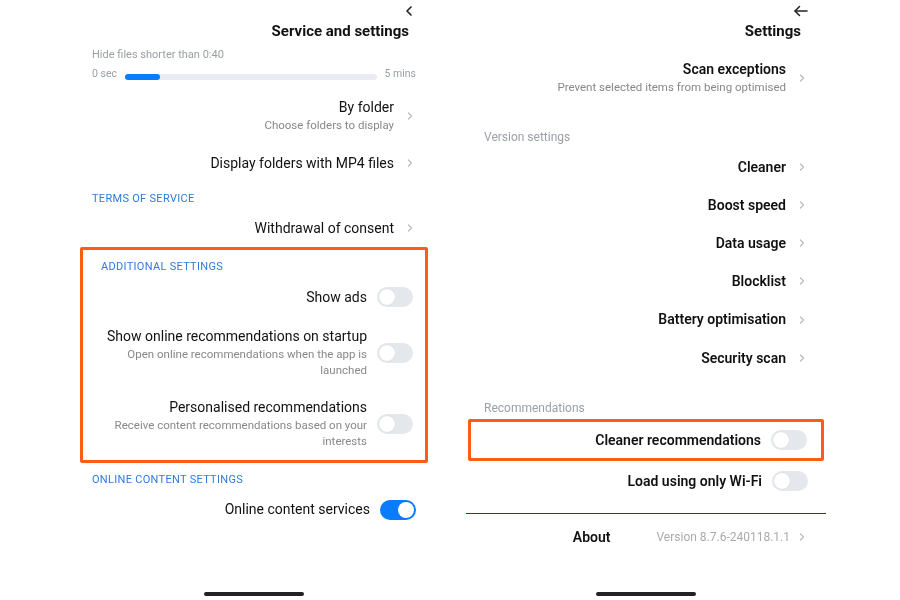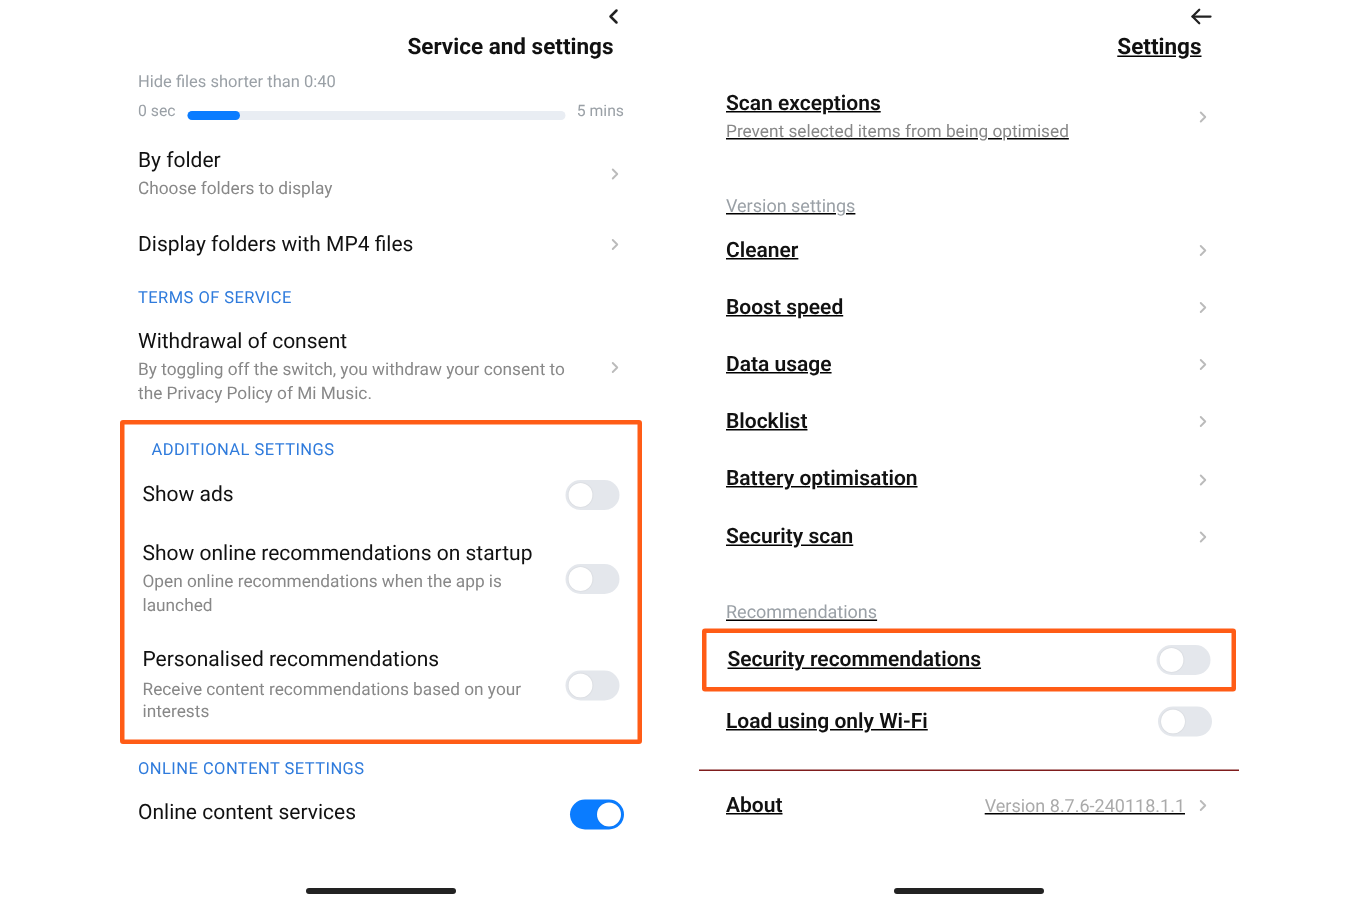--- a/index.html
+++ b/index.html
@@ -13,21 +13,21 @@
     justify-content: space-between;
   }
   .phone {
     width: 360px;
     height: 600px;
     background: #fff;
     position: relative;
     padding: 0;
   }
   .phone-left { margin-left: 74px; }
-  .phone-right { margin-right: 74px; text-decoration: underline; }
+  .phone-right { margin-right: 74px; }
 
   
   .header {
     display: flex;
     align-items: flex-end;
     height: 44px;
     padding: 0 14px;
     flex-direction: column;
   }
   .header .back {
@@ -46,20 +46,21 @@
     color: #111;
     transform: translateX(-11px);
   }
 
   
   .row {
     display: flex;
     align-items: center;
     padding: 10px 18px;
     position: relative;
+    text-align: right;
   }
   .row .text { flex: 1; padding-right: 10px; }
   .row .label {
     font-size: 14px;
     color: #111;
     line-height: 1.3;
   }
   .row .sublabel {
     font-size: 11.5px;
     color: #888;
@@ -214,21 +215,20 @@
           <polyline points="9 18 15 12 9 6"></polyline>
         </svg>
     </div>
   </div>
 
   <div class="section-caption">TERMS OF SERVICE</div>
 
   <div class="row">
     <div class="text">
       <div class="label">Withdrawal of consent</div>
-      <div class="sublabel">By toggling off the switch, you withdraw your consent to the Privacy Policy of Mi Music.</div>
     </div>
     <div class="chev">
       <svg width="12" height="12" viewBox="0 0 24 24" fill="none" stroke="currentColor" stroke-width="2.5" stroke-linecap="round" stroke-linejoin="round">
           <polyline points="9 18 15 12 9 6"></polyline>
         </svg>
     </div>
   </div>
 
   <div class="highlight">
     <div class="section-caption" style="padding-right:12px;">ADDITIONAL SETTINGS</div>
@@ -354,21 +354,21 @@
           <polyline points="9 18 15 12 9 6"></polyline>
         </svg>
       </div>
   </div>
 
   <div class="section-caption gray" style="margin-top:14px;">Recommendations</div>
 
   <div class="highlight" style="margin:0 2px;">
     <div class="row" style="padding:8px 14px;">
       <div class="text">
-          <div class="label" style="font-weight:600;">Security recommendations</div>
+          <div class="label" style="font-weight:600;">Cleaner recommendations</div>
         </div>
       <div class="toggle"></div>
     </div>
   </div>
 
   <div class="row">
     <div class="text">
         <div class="label" style="font-weight:600;">Load using only Wi-Fi</div>
       </div>
     <div class="toggle"></div>

